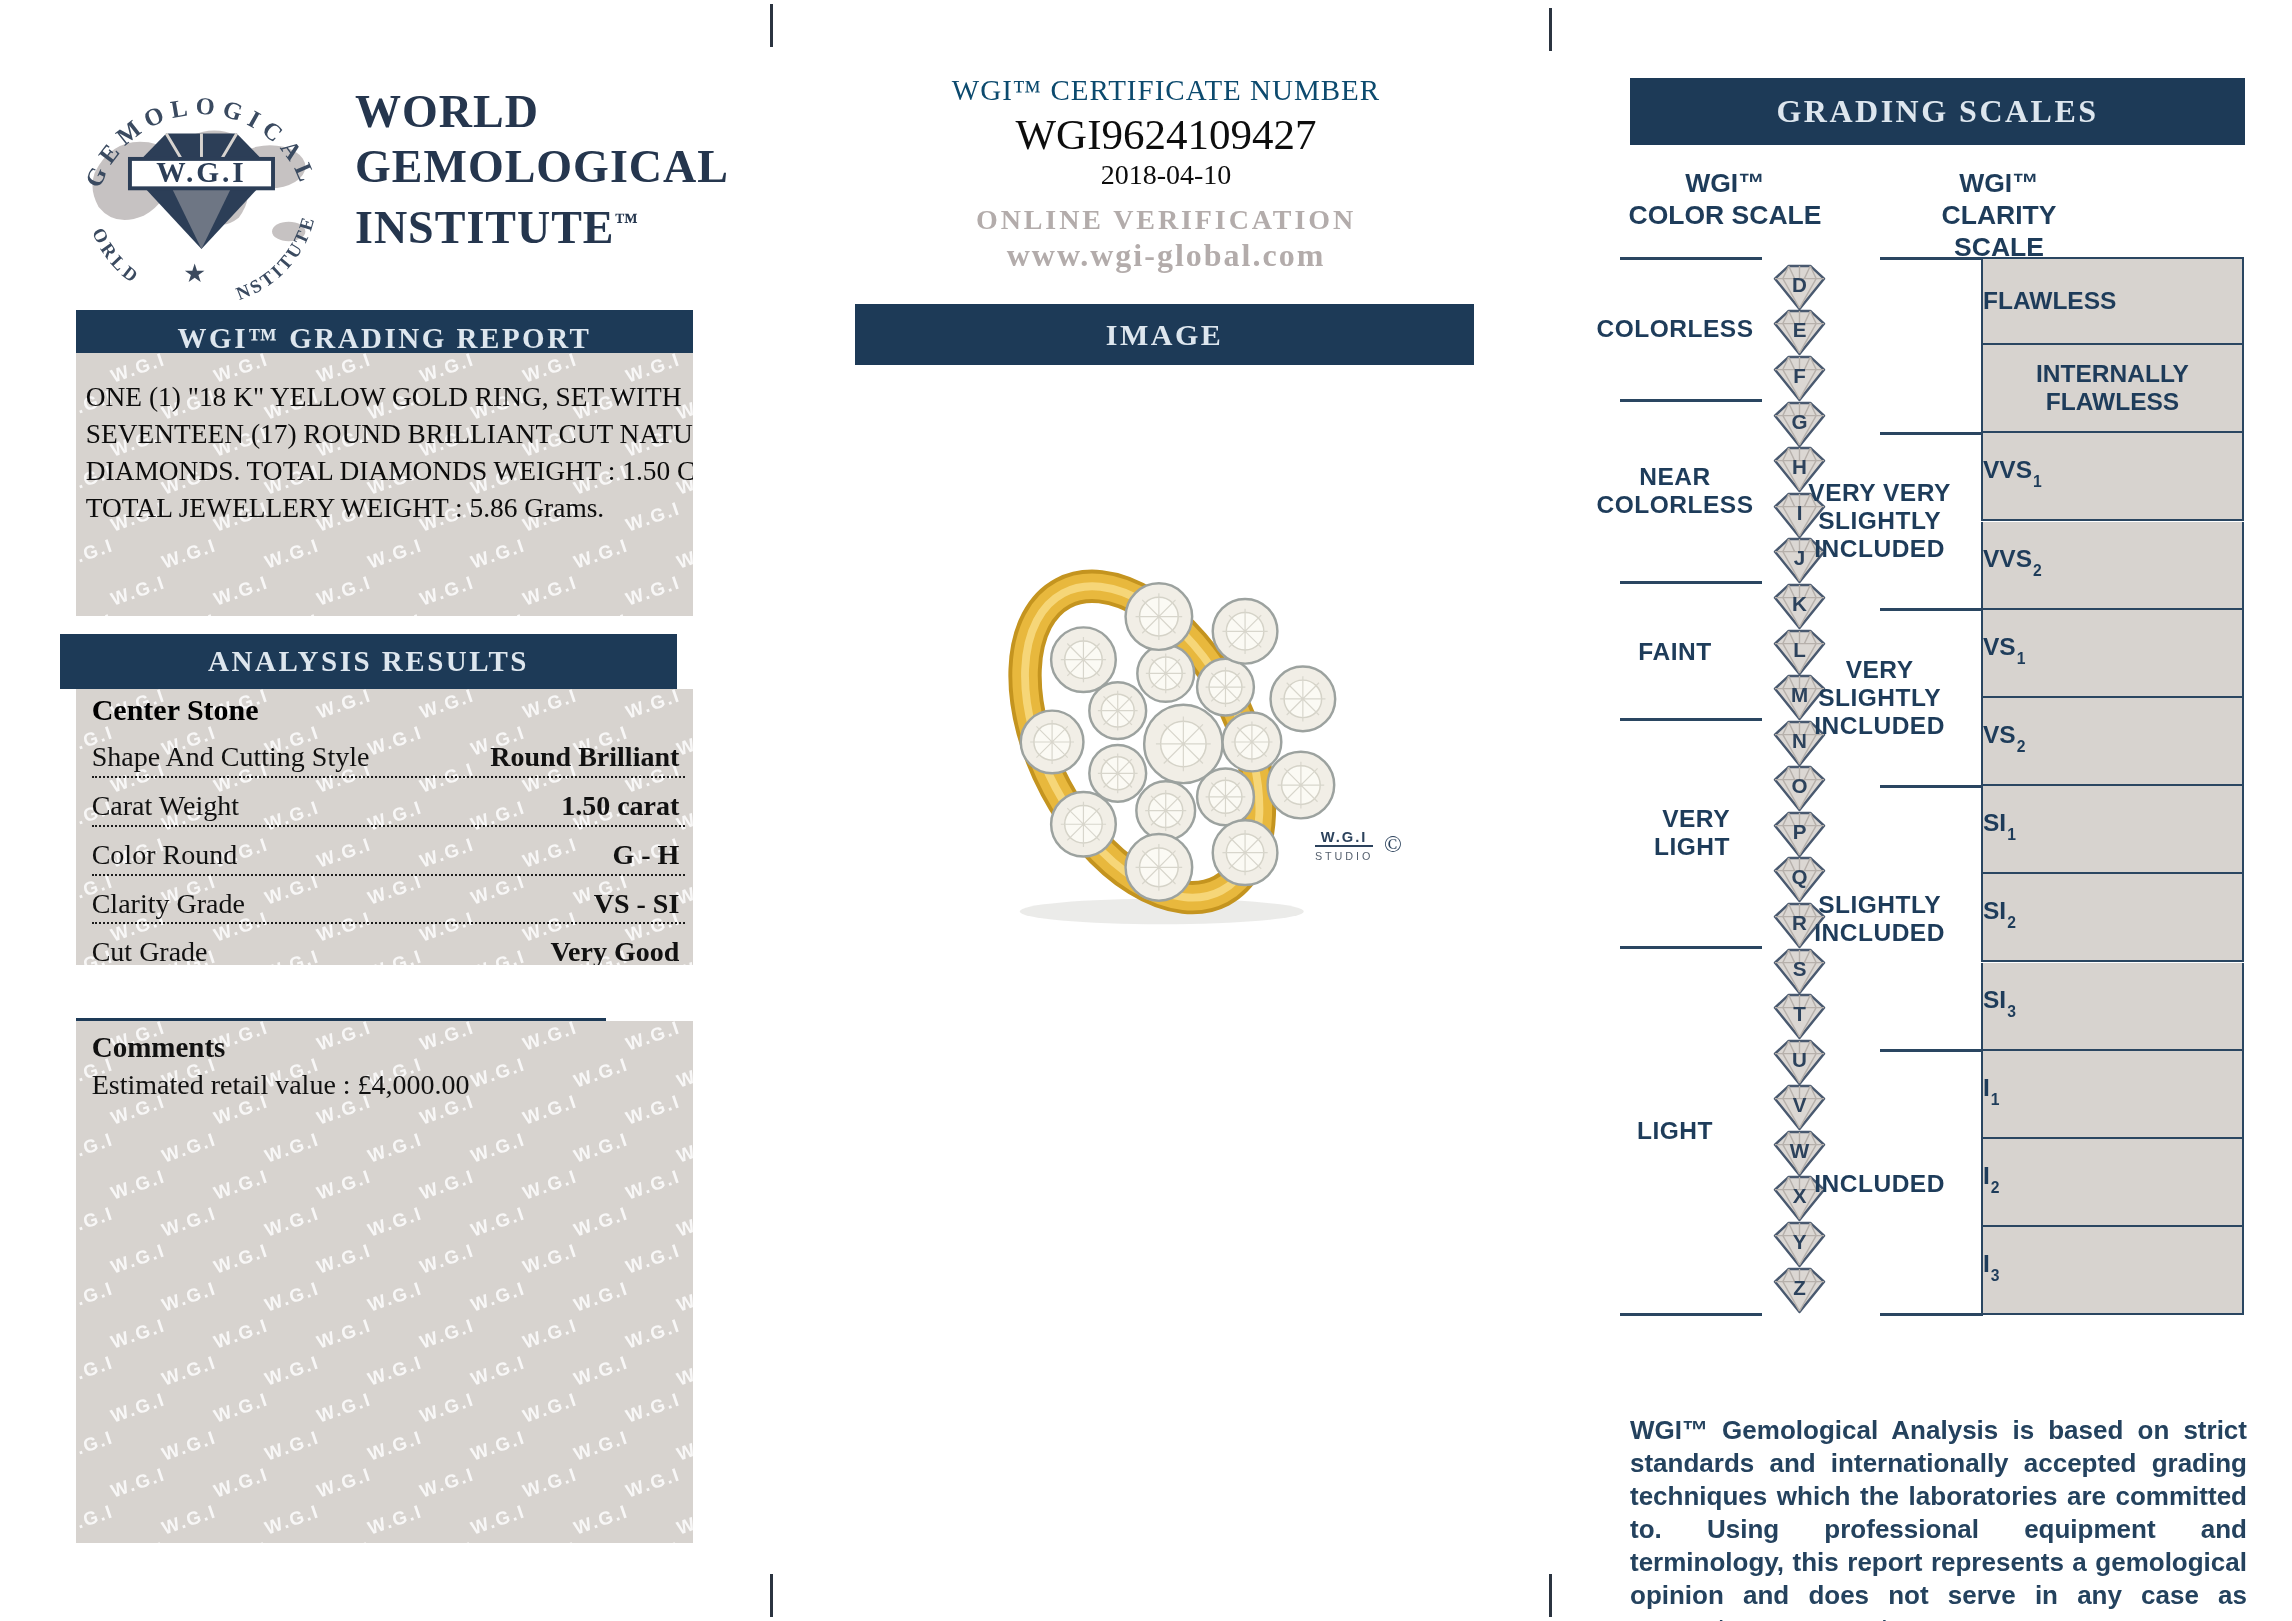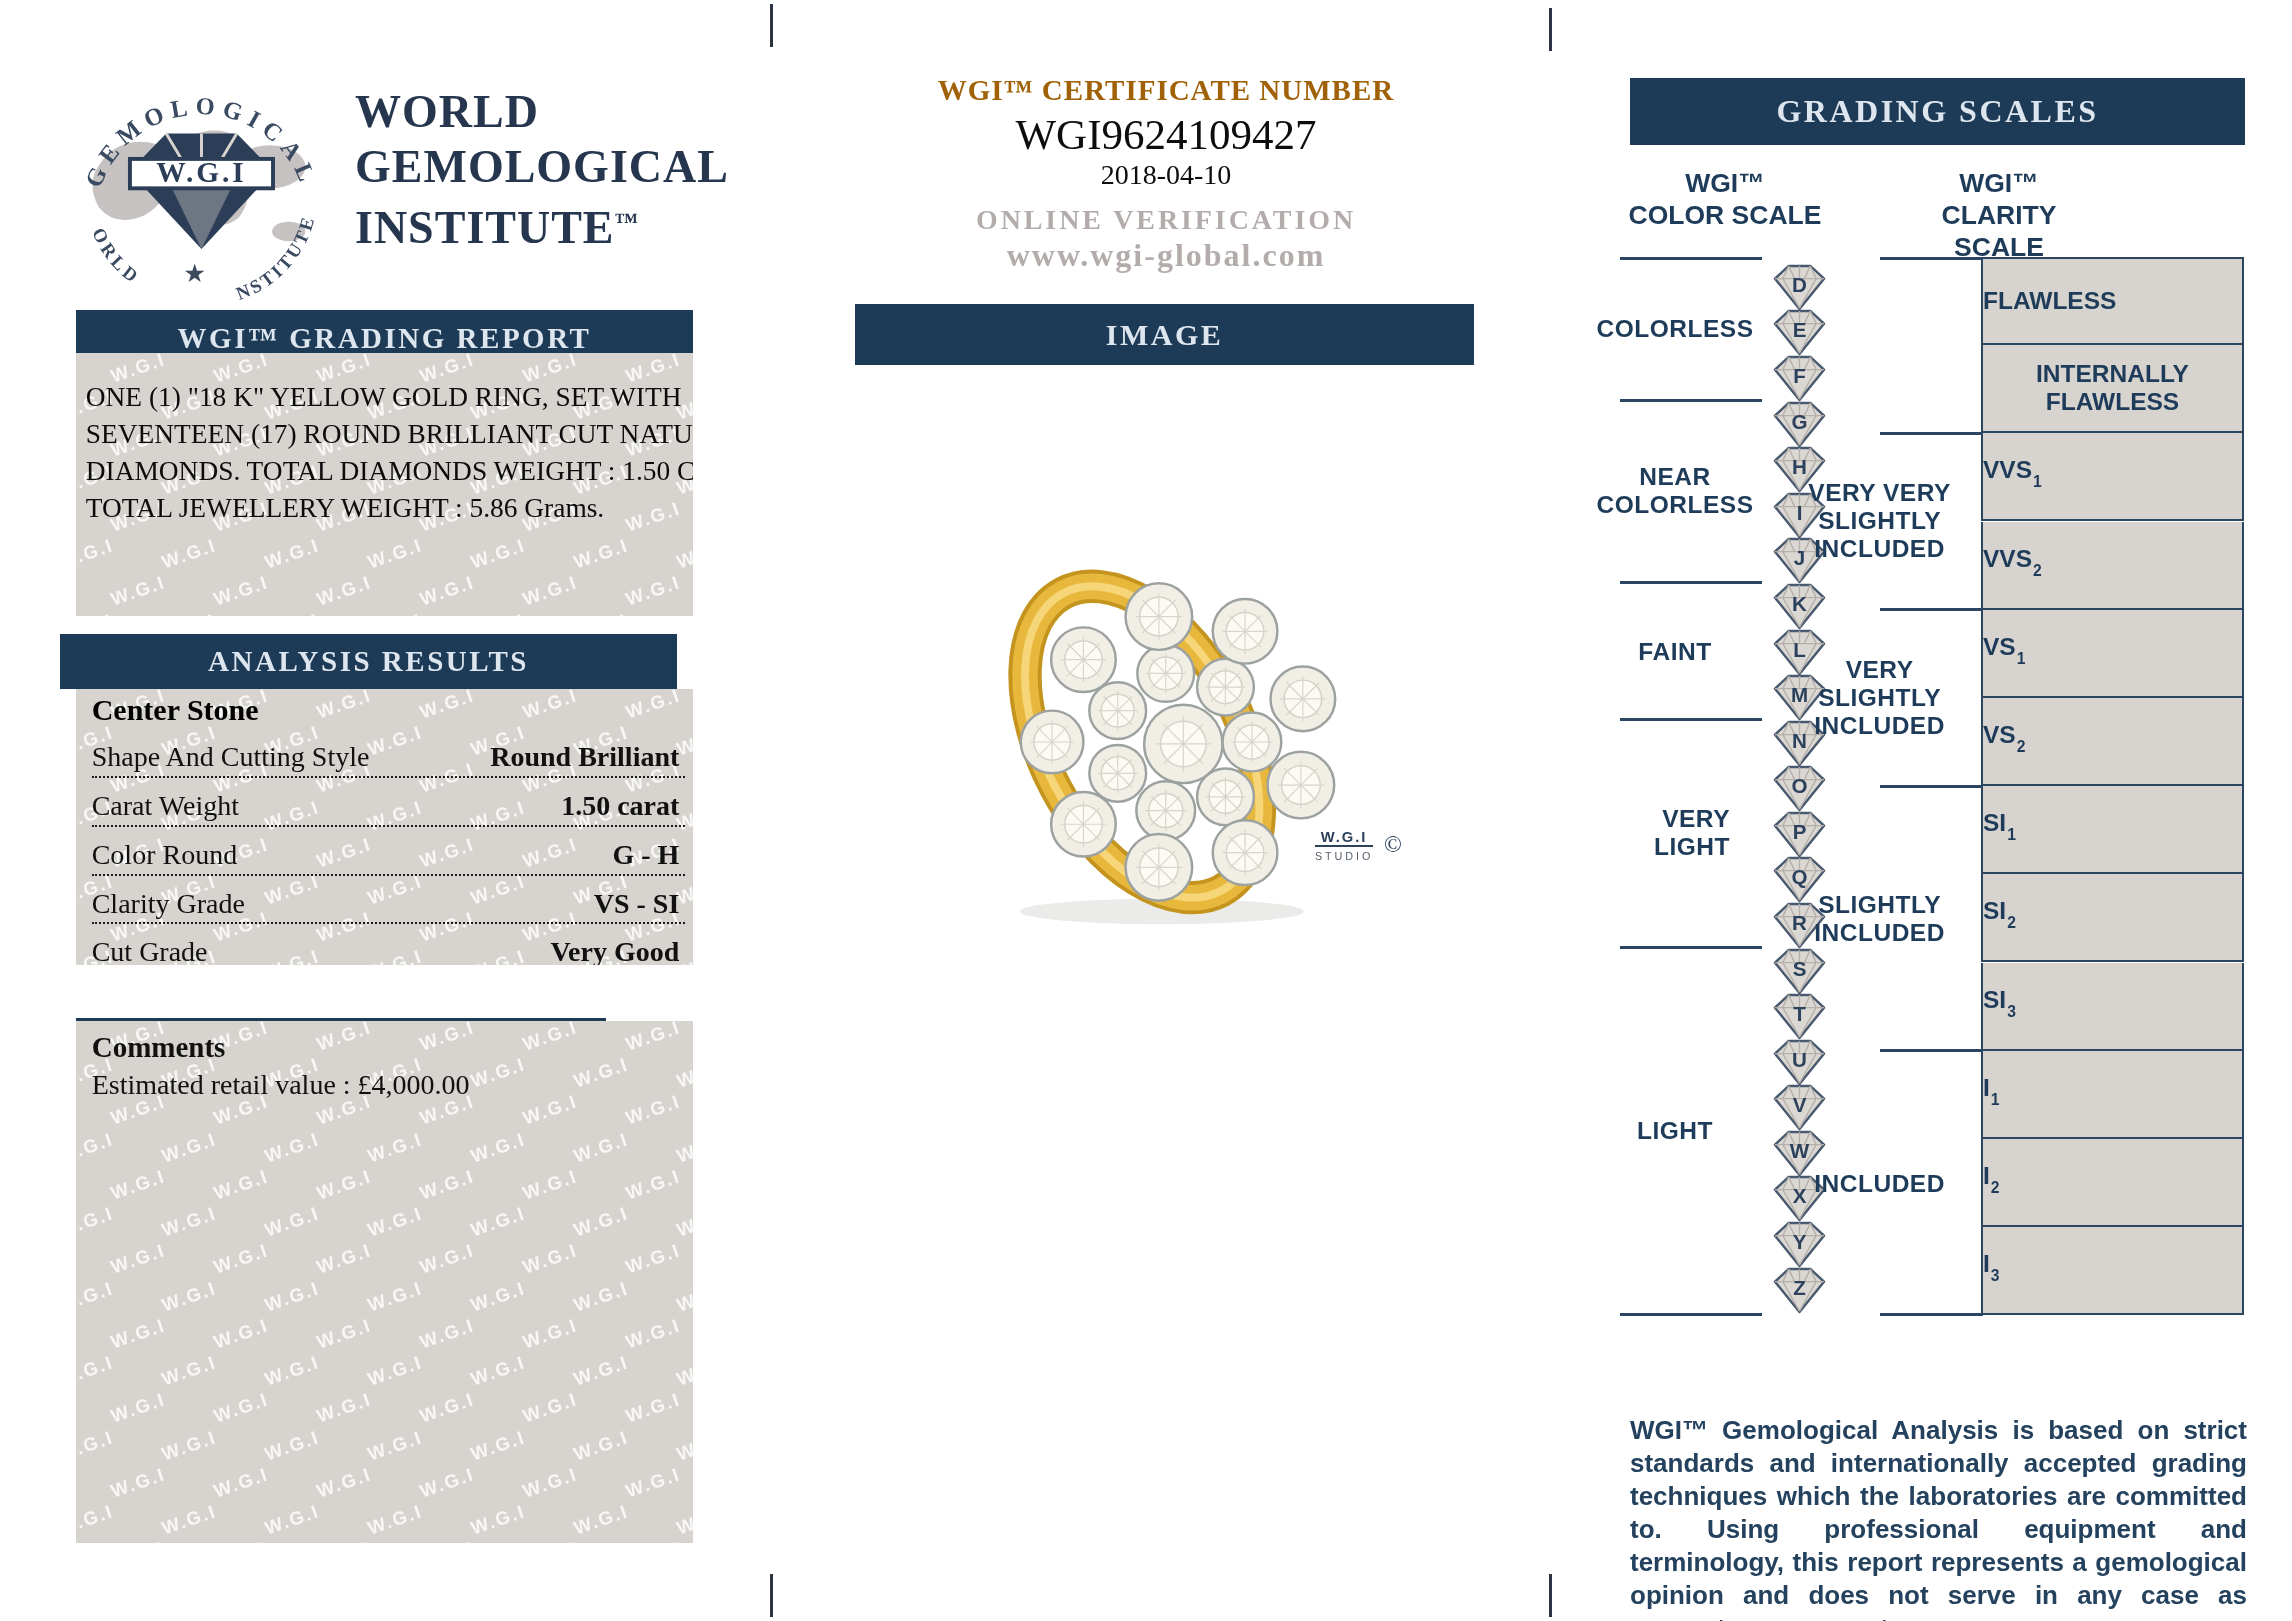--- a/index.html
+++ b/index.html
@@ -29,21 +29,21 @@
   .center-stone{font-size:30px;font-weight:bold;color:#000000;margin:3.9px 0 2px 0}
   .arow{display:flex;justify-content:space-between;align-items:flex-end;height:44px;
         border-bottom:2.9px dotted #1c1c1c;padding:0 5.9px 2.9px 0}
   .alab{font-size:28px}
   .aval{font-size:28px;font-weight:bold}
   .comments-t{font-size:29px;font-weight:bold;margin-top:9.8px}
   .comments-v{font-size:28px;margin-top:4.9px}
 
   
   .cert{position:absolute;left:872px;width:588px;text-align:center}
-  .cert-heading{font-size:29px;font-weight:bold;color:#a16207;letter-spacing:1px}
+  .cert-heading{font-size:29px;font-weight:normal;color:#0c4a6e;letter-spacing:1px}
   .cert-number{font-size:43px;color:#0d0d0d}
   .cert-date{font-size:28px;color:#0d0d0d}
   .cert-online{font-size:28px;font-weight:bold;color:#b3acab;letter-spacing:2.9px}
   .cert-url{font-size:32px;font-weight:bold;color:#b3acab;letter-spacing:2px}
   .photo-area{position:absolute;left:855px;top:369px;width:619px;height:588px;background:#fff}
   .studio{position:absolute;left:1315px;top:829px;text-align:center;color:#2c425c;
           font-family:"Liberation Sans",sans-serif}
   .studio .sm1{font-size:14.7px;font-weight:bold;letter-spacing:2px;border-bottom:2px solid #2c425c}
   .studio .sm2{font-size:10.8px;letter-spacing:2.9px;color:#55606e;margin-top:2.9px}
   .studio-c{position:absolute;left:1384px;top:831px;font-size:23.5px;color:#2c425c}

